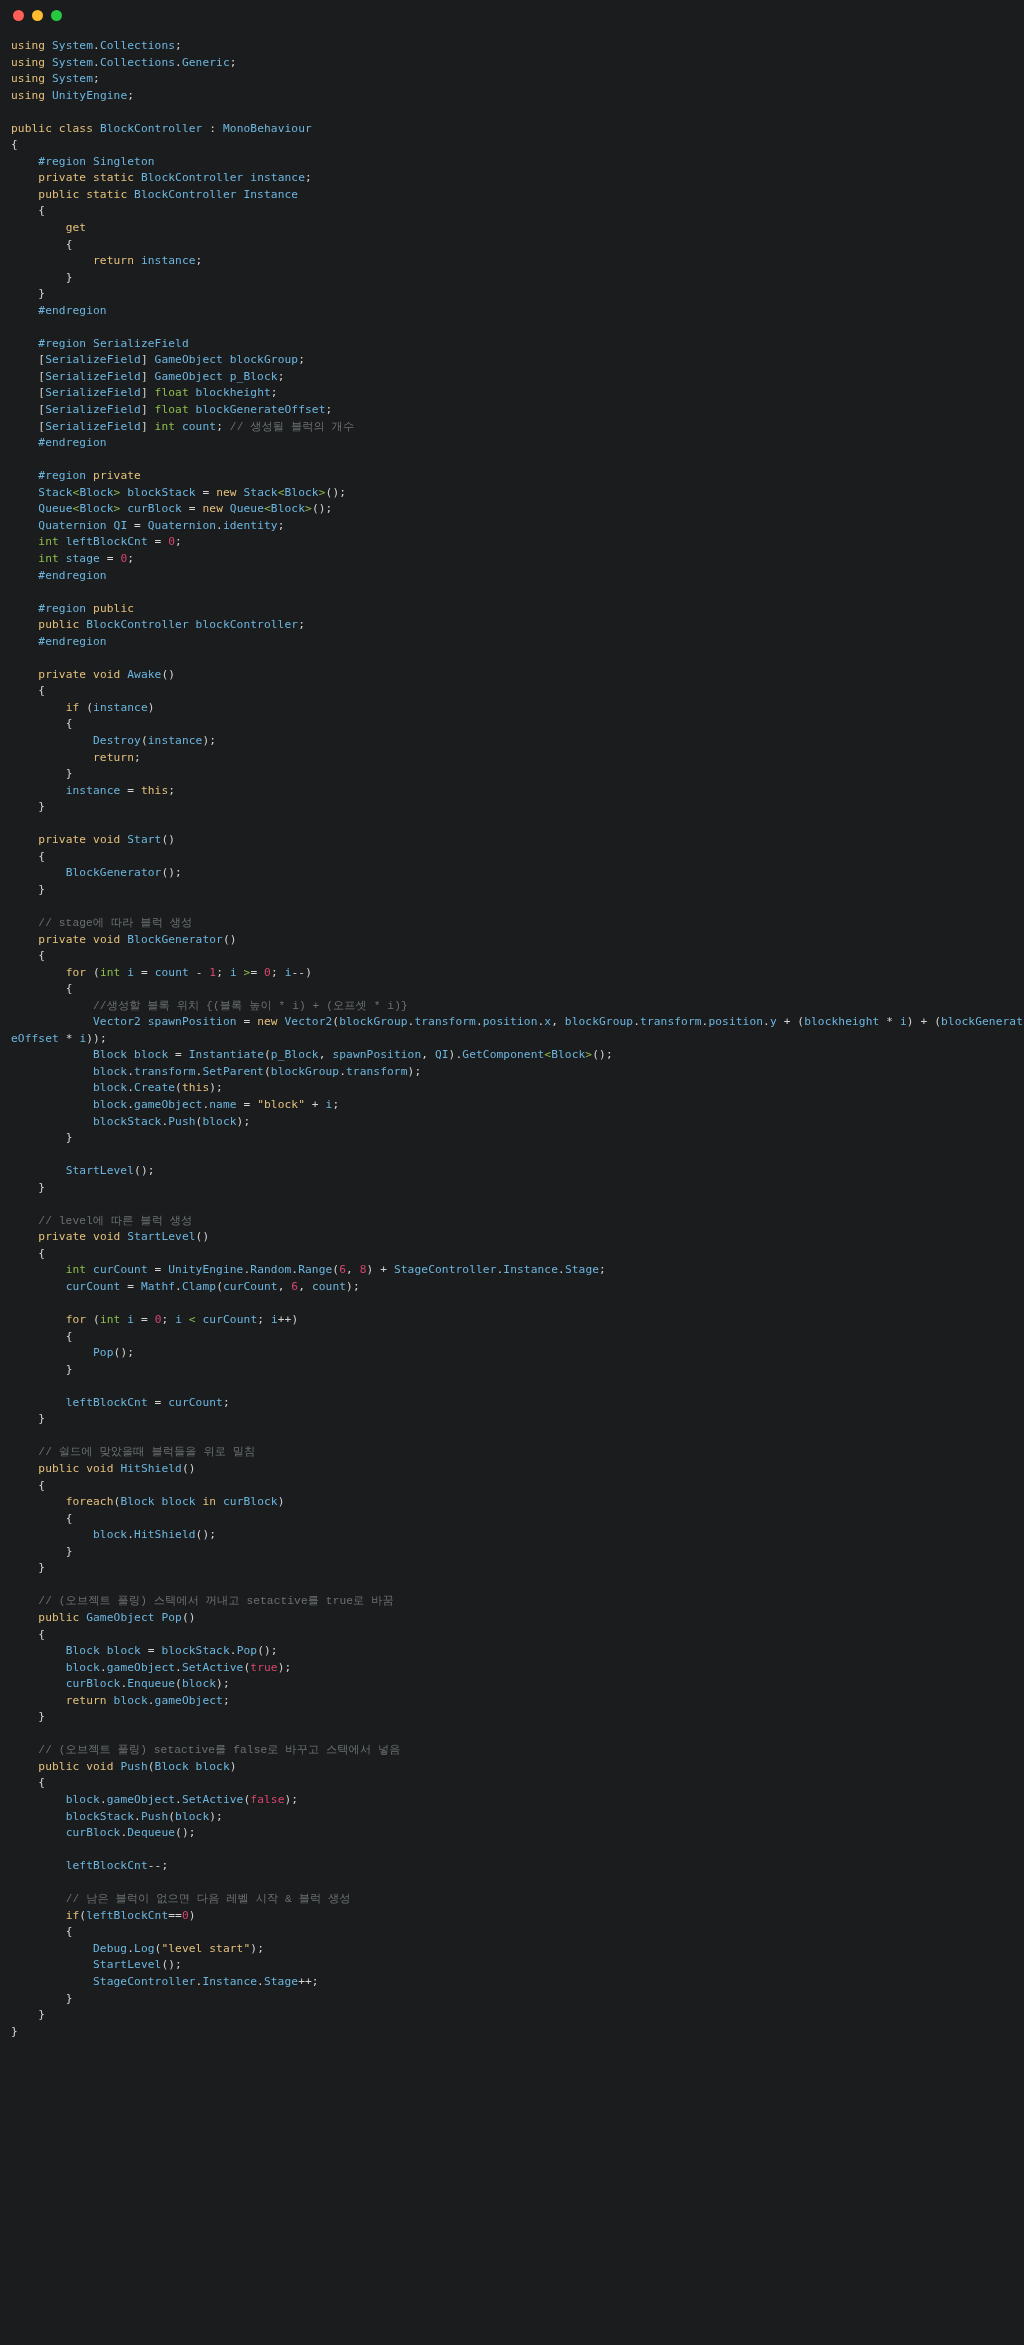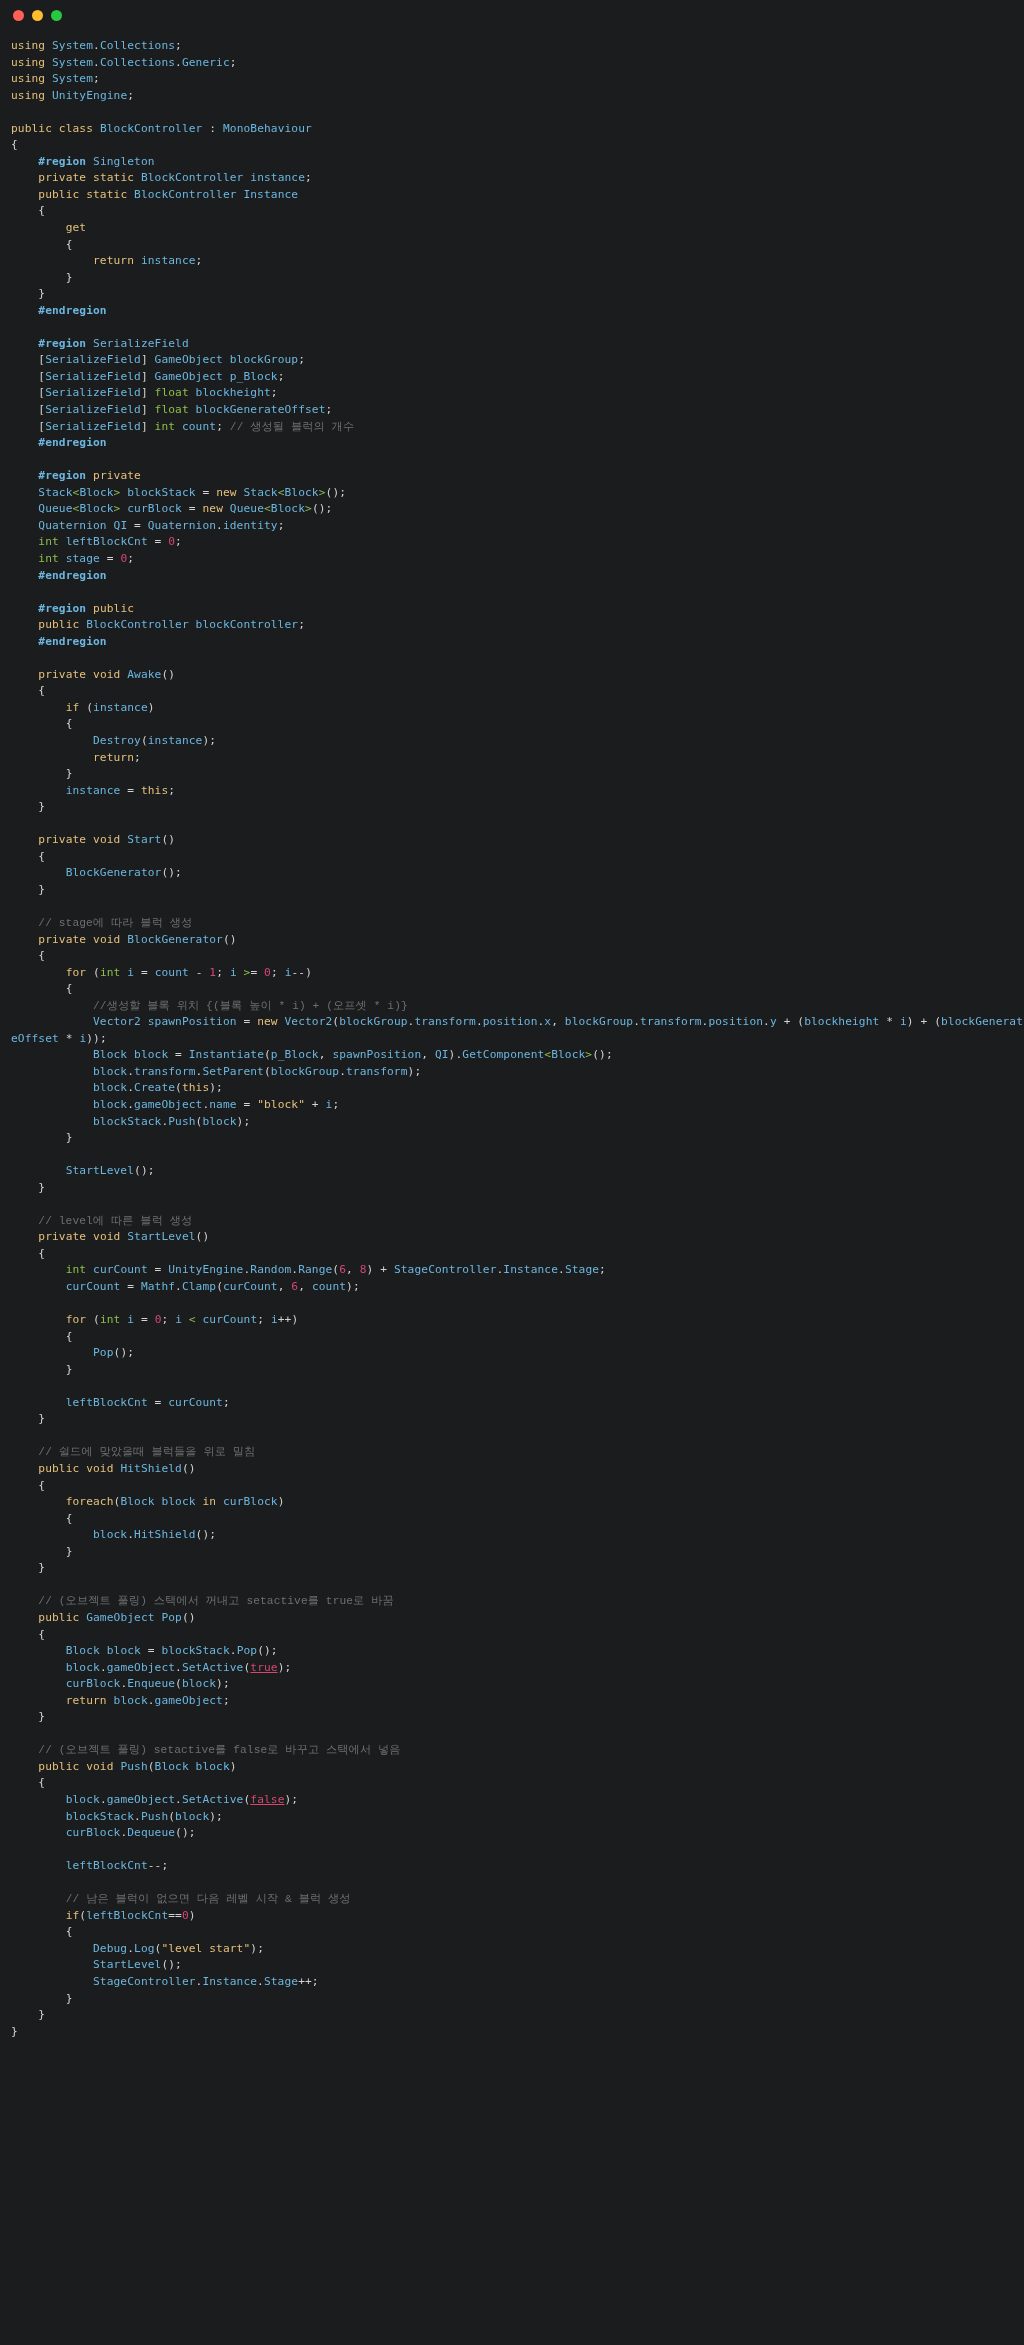--- a/index.html
+++ b/index.html
@@ -49,24 +49,24 @@
   }
   .ln { display: block; min-height: 16.55px; padding-left: 11px; }
 
   
   .kw   { color: #e5c07b; }  
   .typ  { color: #6cb6e0; }
   .pun  { color: #d4d4d4; }
   .cmt  { color: #6b7170; font-family: Liberation Mono, monospace; }
   .num  { color: #d6466f; }
   .str  { color: #e5c07b; }
-  .pre  { color: #6cb6e0; font-weight: bold; }  
+  .pre  { color: #6cb6e0; }  
   .grn  { color: #8fbf4a; }  
   .gen  { color: #8fbf4a; }  
-  .bool { color: #d6466f; text-decoration: underline; }
+  .bool { color: #d6466f; }
 </style>
 </head>
 <body>
 
 <div class="window">
 
   <div class="titlebar">
     <span class="dot dot-close"></span>
     <span class="dot dot-min"></span>
     <span class="dot dot-max"></span>

